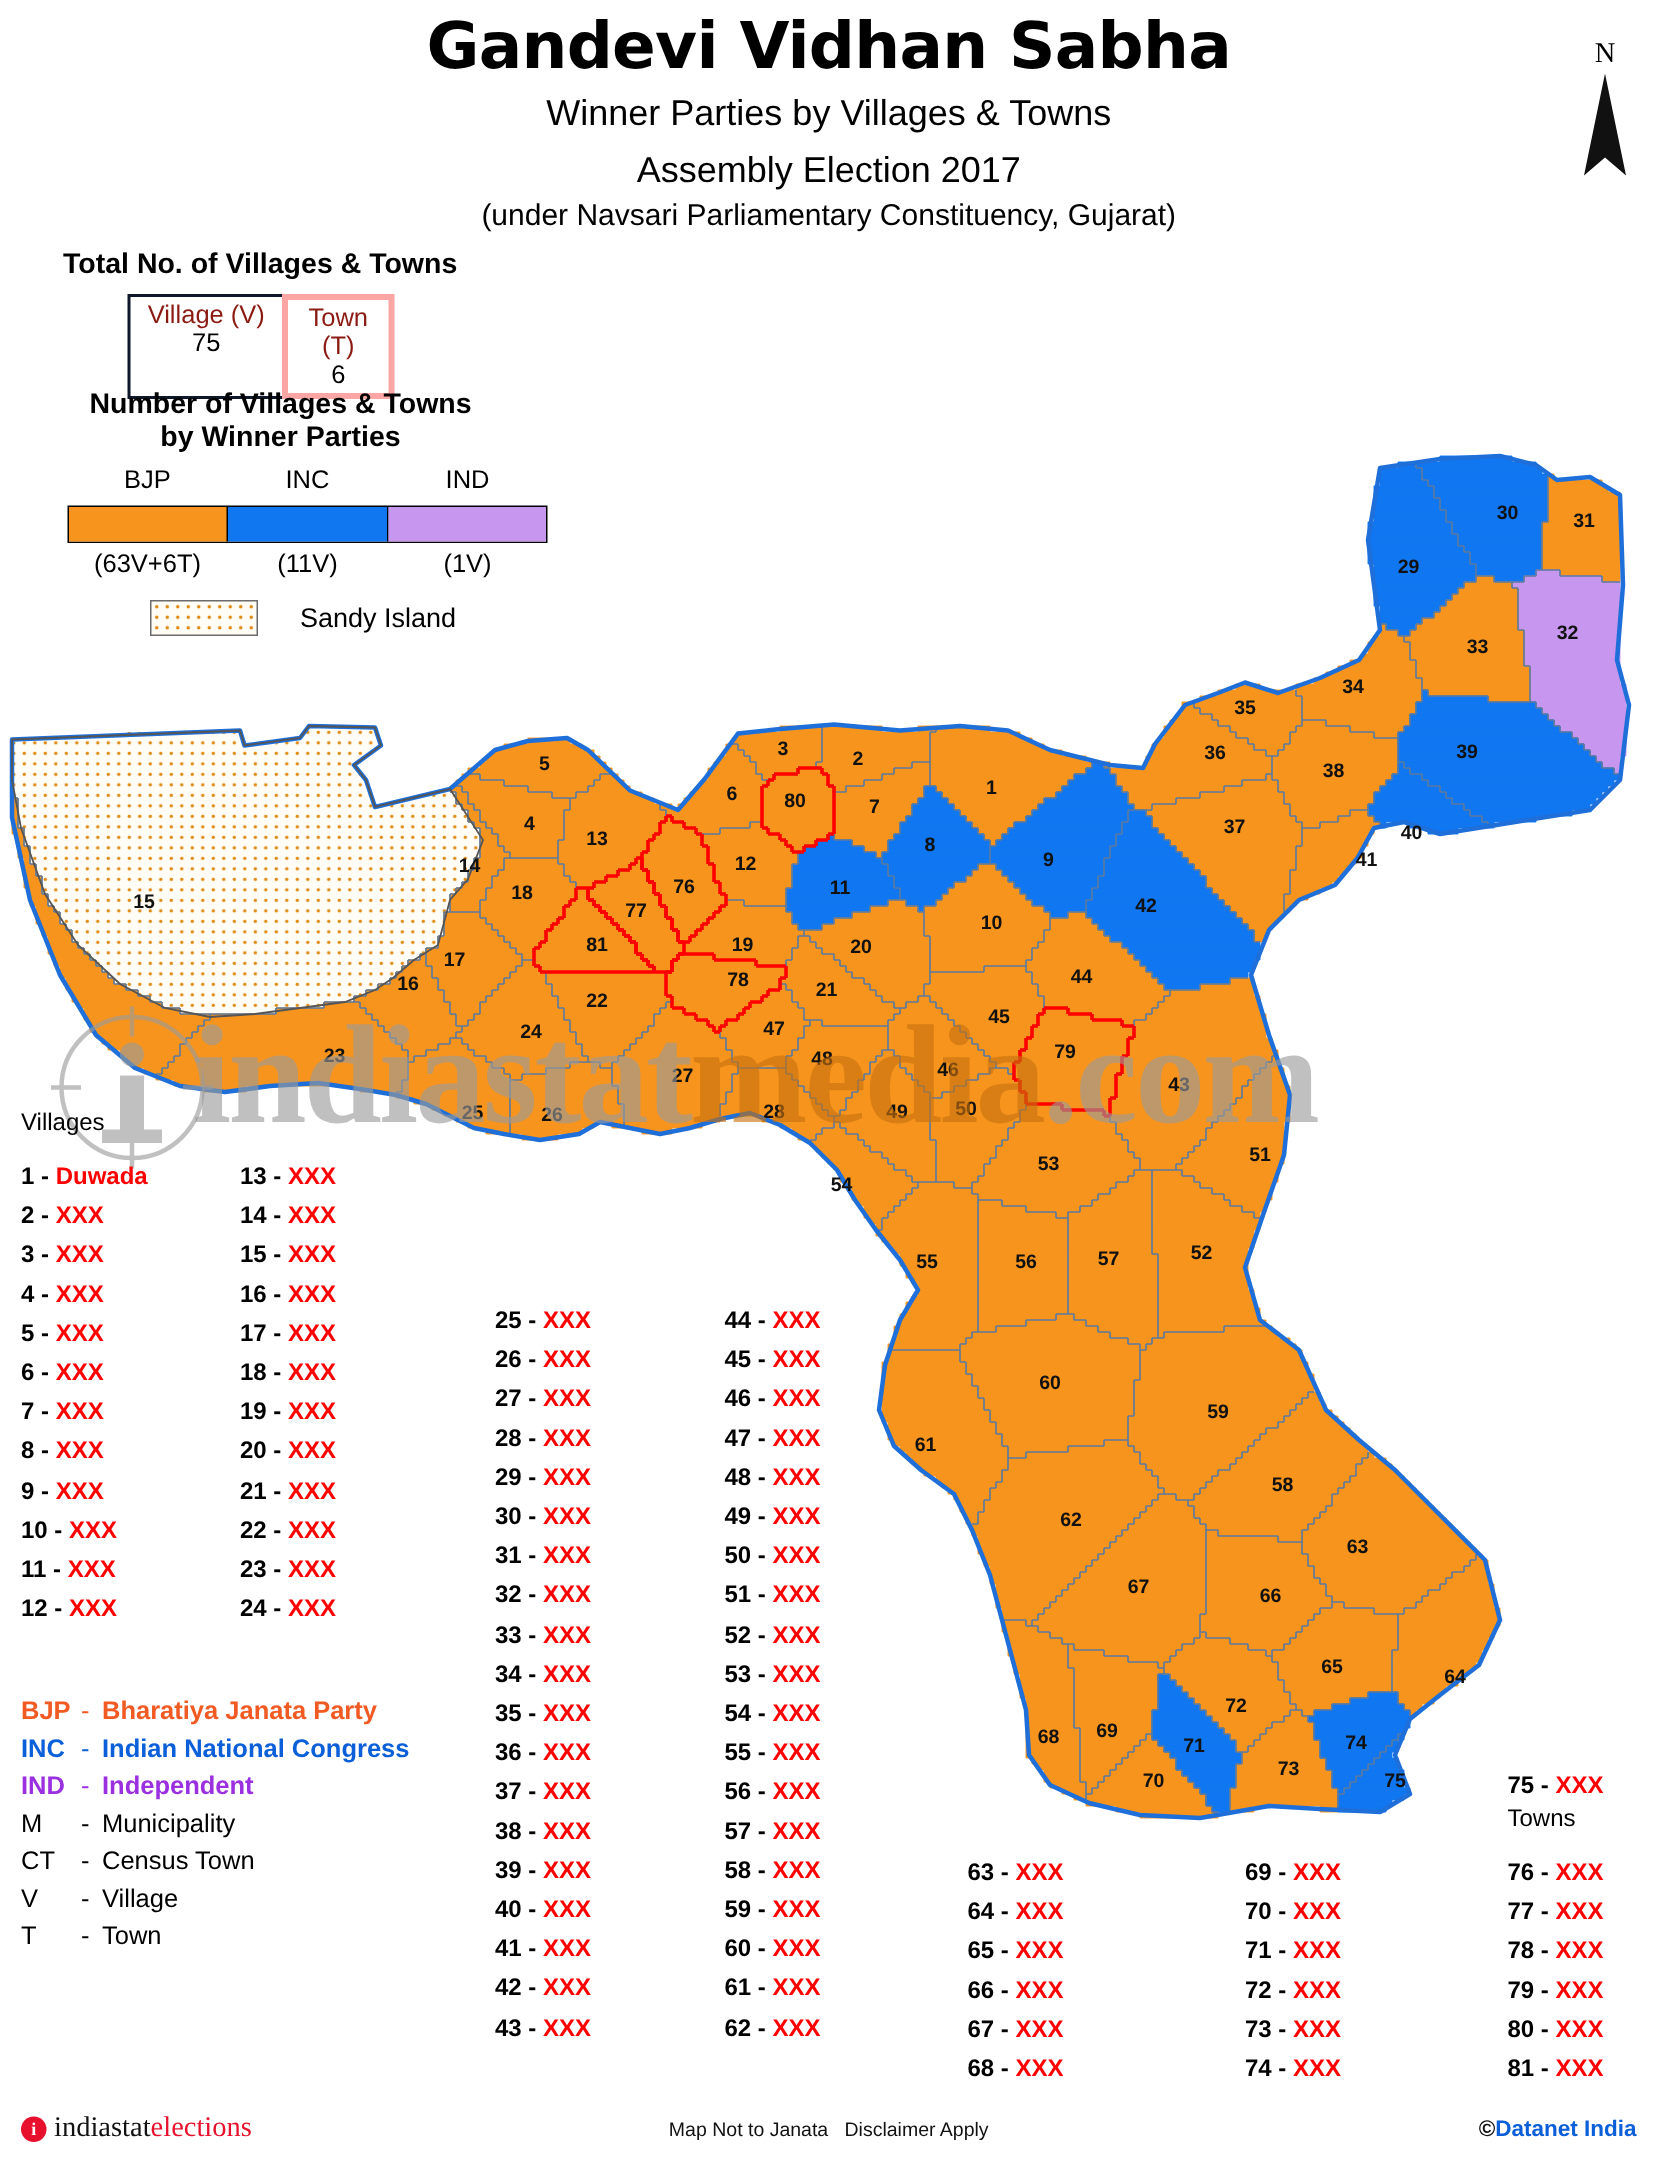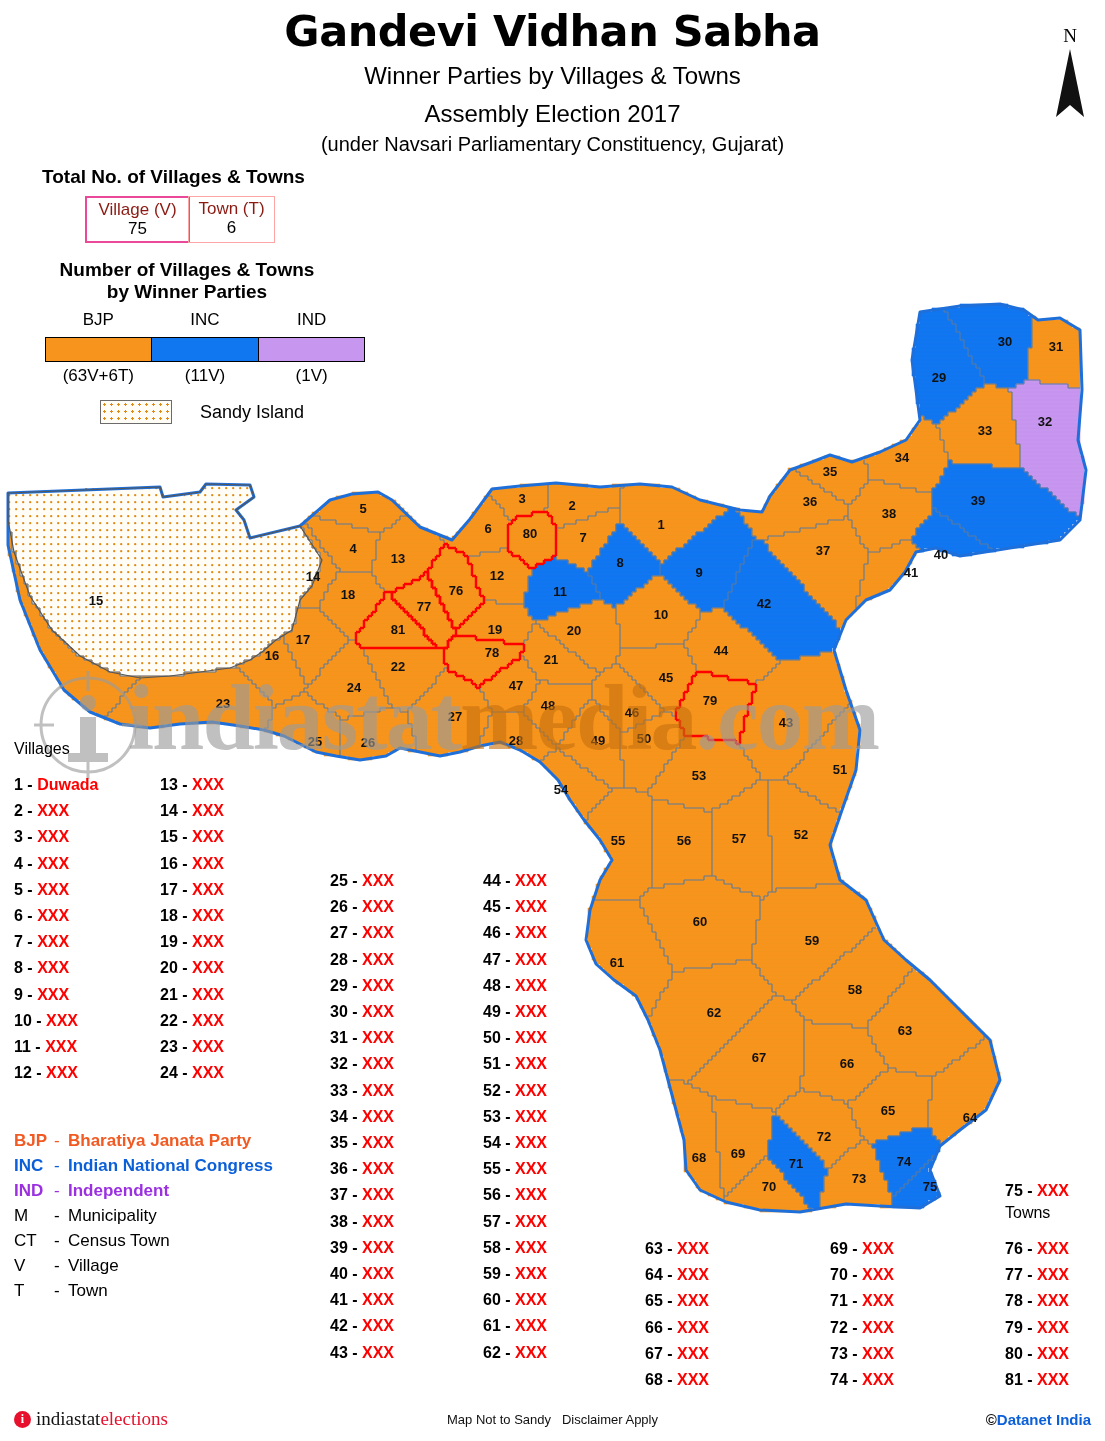--- a/index.html
+++ b/index.html
@@ -16,22 +16,22 @@
 
   
   #north{position:absolute;left:1050px;top:26px;width:40px;height:95px;text-align:center;}
   #north .n-letter{font-family:"Liberation Serif",serif;font-size:19px;line-height:19px;}
   #north svg{display:block;margin:4px auto 0;}
 
   
   #tot-head{position:absolute;left:42px;top:166px;font-size:19px;font-weight:bold;}
   #tot-boxes{position:absolute;left:85px;top:196px;display:flex;}
   .tot-box{box-sizing:border-box;text-align:center;padding:2px 6px 3px;}
-  .tot-box.v{border:2px solid #ec4899;width:105px;}
-  .tot-box.t{border:1px solid #fca5a5;width:87px;margin-left:-2px;}
+  .tot-box.v{border:2px solid #0f172a;width:105px;}
+  .tot-box.t{border:4px solid #fca5a5;width:75px;margin-left:-2px;}
   .tot-label{font-size:17px;color:#8b1a12;line-height:19px;}
   .tot-value{font-size:17px;color:#000;line-height:19px;}
 
   #num-head{position:absolute;left:42px;top:259px;width:290px;text-align:center;
             font-size:19px;font-weight:bold;line-height:22px;}
   #party-names{position:absolute;left:45px;top:310px;width:320px;display:flex;}
   #party-names div{flex:1;text-align:center;font-size:17px;}
   #party-bar{position:absolute;left:45px;top:337px;width:320px;height:25px;
              border:1px solid #000;display:flex;box-sizing:border-box;}
   #party-bar div{flex:1;border-right:1px solid #000;}
@@ -488,19 +488,19 @@
     </div>
 </div>
 
 <div id="footer">
   <div id="f-logo">
     <span class="badge">i</span>
     <span class="b1">indiastat</span>
       <span class="b2">elections</span>
   </div>
   <div id="f-center">
-    <span>Map Not to Sandy</span>&nbsp;&nbsp;
+    <span>Map Not to Janata</span>&nbsp;&nbsp;
     <span>Disclaimer Apply</span>
   </div>
   <div id="f-right">
     <span class="c">©</span><span class="d">Datanet India</span>
   </div>
 </div>
 
 </body></html>

